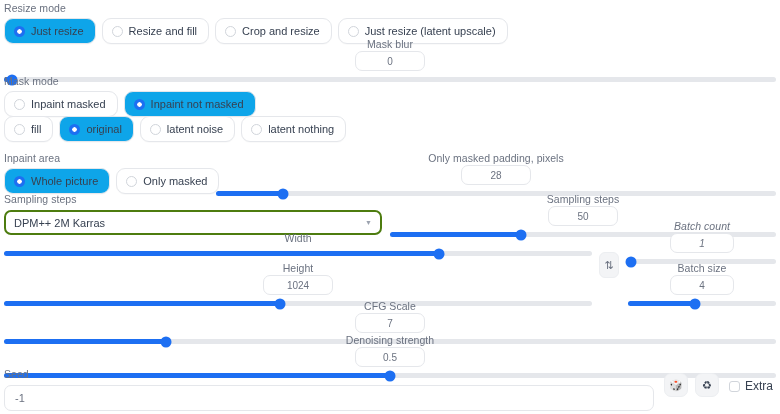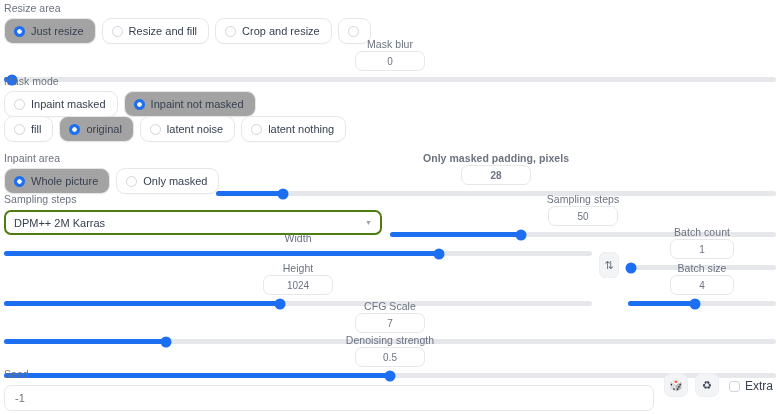--- a/index.html
+++ b/index.html
@@ -45,21 +45,21 @@
     border-radius: 9px;
     background: #ffffff;
     padding: 3px 11px 3px 9px;
     height: 18px;
     box-sizing: content-box;
     cursor: pointer;
     box-shadow: 0 1px 1px rgba(0,0,0,0.025);
   }
   .radio-pill.checked {
     border-color: #e5e7eb;
-    background: #a3a3a3;
+    background: #0ea5e9;
   }
   .radio-dot {
     width: 11px;
     height: 11px;
     border-radius: 50%;
     border: 1px solid #d1d5db;
     background: #ffffff;
     flex: 0 0 auto;
     box-sizing: border-box;
     position: relative;
@@ -190,36 +190,37 @@
 
   
   .abs { position: absolute; }
 </style>
 </head>
 <body>
 
 <div class="panel">
 
   <div class="abs" style="left:4px; top:2px; width:772px;">
-    <div class="label">Resize area</div>
+    <div class="label">Resize mode</div>
     <div class="radio-row">
       <div class="radio-pill checked">
         <span class="radio-dot"></span>
         <span class="radio-text">Just resize</span>
       </div>
       <div class="radio-pill">
         <span class="radio-dot"></span>
         <span class="radio-text">Resize and fill</span>
       </div>
       <div class="radio-pill">
         <span class="radio-dot"></span>
         <span class="radio-text">Crop and resize</span>
       </div>
       <div class="radio-pill">
         <span class="radio-dot"></span>
+        <span class="radio-text">Just resize (latent upscale)</span>
       </div>
     </div>
   </div>
 
   <div class="abs slider-block" style="left:4px; top:38px; width:772px;">
     <div class="slider-head">
       <div class="label">Mask blur</div>
       <div class="numbox">0</div>
     </div>
     <div class="track">
@@ -270,21 +271,21 @@
         <span class="radio-dot"></span>
         <span class="radio-text">Whole picture</span>
       </div>
       <div class="radio-pill">
         <span class="radio-dot"></span>
         <span class="radio-text">Only masked</span>
       </div>
     </div>
   </div>
 
-  <div class="abs slider-block" style="left:216px; top:152px; width:560px;font-weight:bold;">
+  <div class="abs slider-block" style="left:216px; top:152px; width:560px;">
     <div class="slider-head">
       <div class="label">Only masked padding, pixels</div>
       <div class="numbox">28</div>
     </div>
     <div class="track">
       <div class="fill" style="width:12%;"></div>
       <div class="thumb" style="left:12%;"></div>
     </div>
   </div>
 
@@ -325,21 +326,21 @@
     <div class="track">
       <div class="fill" style="width:47%;"></div>
       <div class="thumb" style="left:47%;"></div>
     </div>
   </div>
 
   <div class="abs iconbtn" style="left:599px; top:252px; width:20px; height:26px; border-radius:6px;">
     <span style="font-size:11px; color:#6b7280;">⇅</span>
   </div>
 
-  <div class="abs slider-block" style="left:628px; top:226px; width:148px;">
+  <div class="abs slider-block" style="left:628px; top:220px; width:148px;font-style:italic;">
     <div class="slider-head">
       <div class="label">Batch count</div>
       <div class="numbox" style="width:62px;">1</div>
     </div>
     <div class="track">
       <div class="fill" style="width:2%;"></div>
       <div class="thumb" style="left:2%;"></div>
     </div>
   </div>
 

